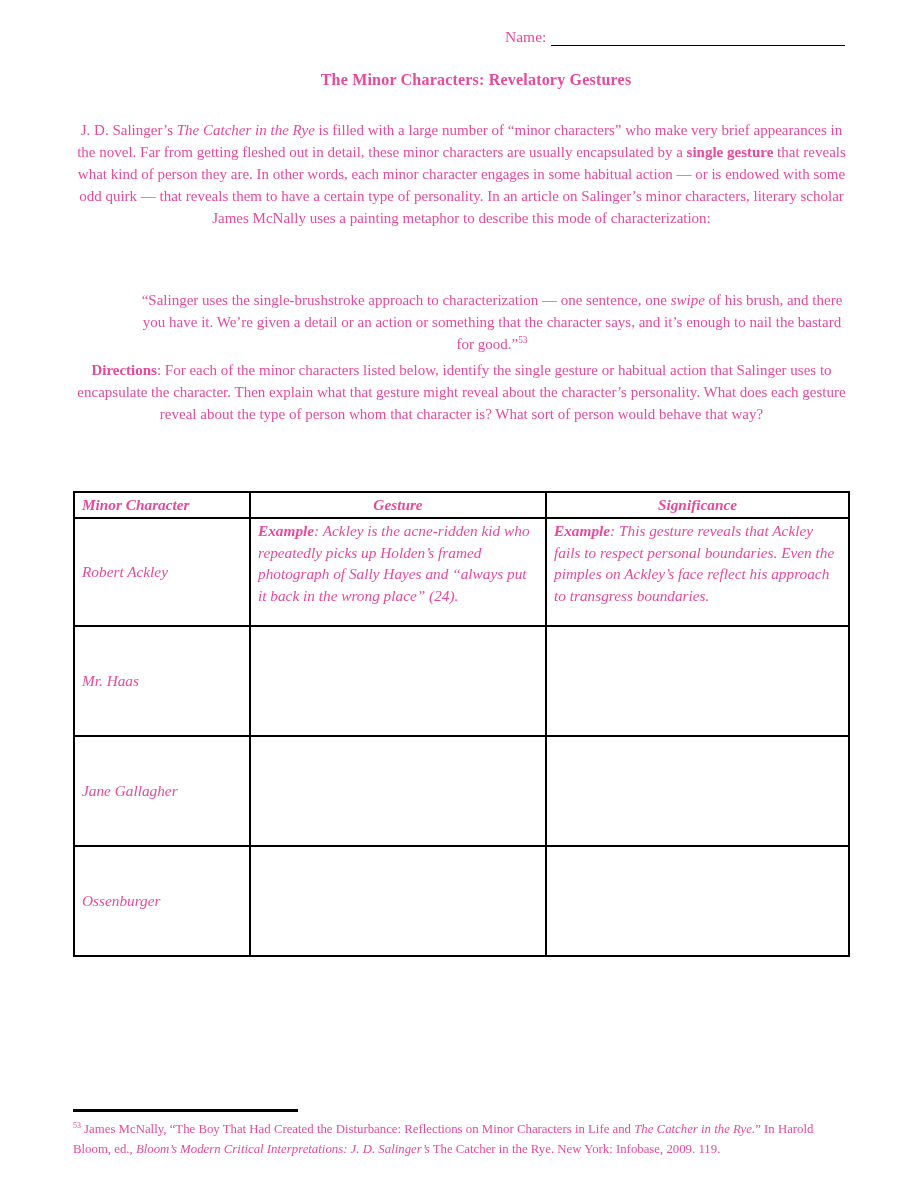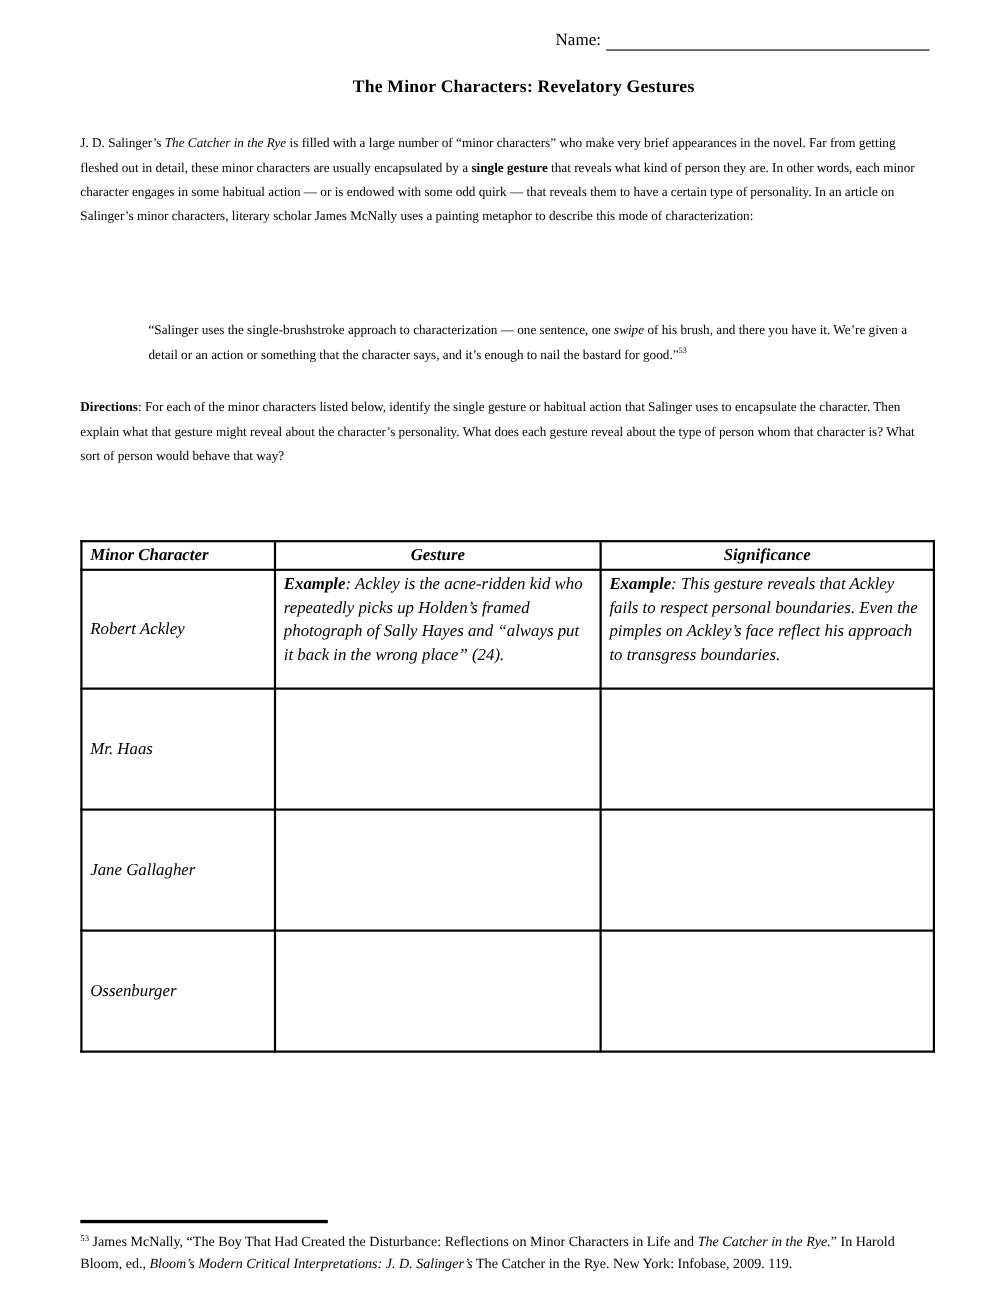--- a/index.html
+++ b/index.html
@@ -1,21 +1,21 @@
 <!DOCTYPE html>
 <html><head>
 <meta charset="utf-8">
 <style>
   html, body { margin: 0; padding: 0; background: #ffffff; }
   .page {
     position: relative;
     width: 916px;
     height: 1184px;
     background: #ffffff;
-    color: #000000;
+    color: #ec4899;
     font-family: "Liberation Serif", serif;
     overflow: hidden;
   }
   .name-row {
     position: absolute;
     top: 28px;
     left: 505px;
     right: 71px;
     display: flex;
     align-items: flex-end;
@@ -34,23 +34,23 @@
     width: 100%;
     text-align: center;
     font-size: 16px;
     font-weight: bold;
     letter-spacing: 0.2px;
   }
   .para {
     position: absolute;
     left: 73px;
     width: 777px;
-    font-size: 12px;
+    font-size: 15px;
     line-height: 21.9px;
-    text-align: left;
+    text-align: center;
   }
   .para-intro { top: 120px; }
   .para-quote { left: 135px; width: 714px; top: 290px; }
   .para-directions { top: 360px; }
   sup { font-size: 0.62em; line-height: 0; }
   table.worksheet {
     position: absolute;
     top: 491px;
     left: 73px;
     width: 775px;

